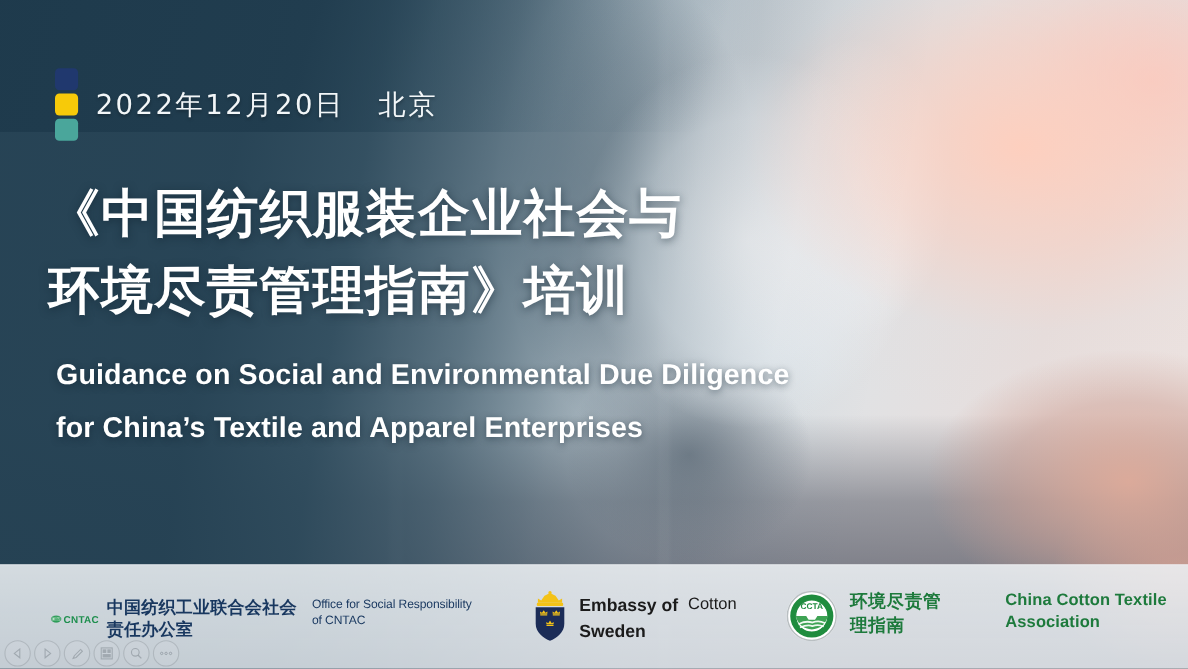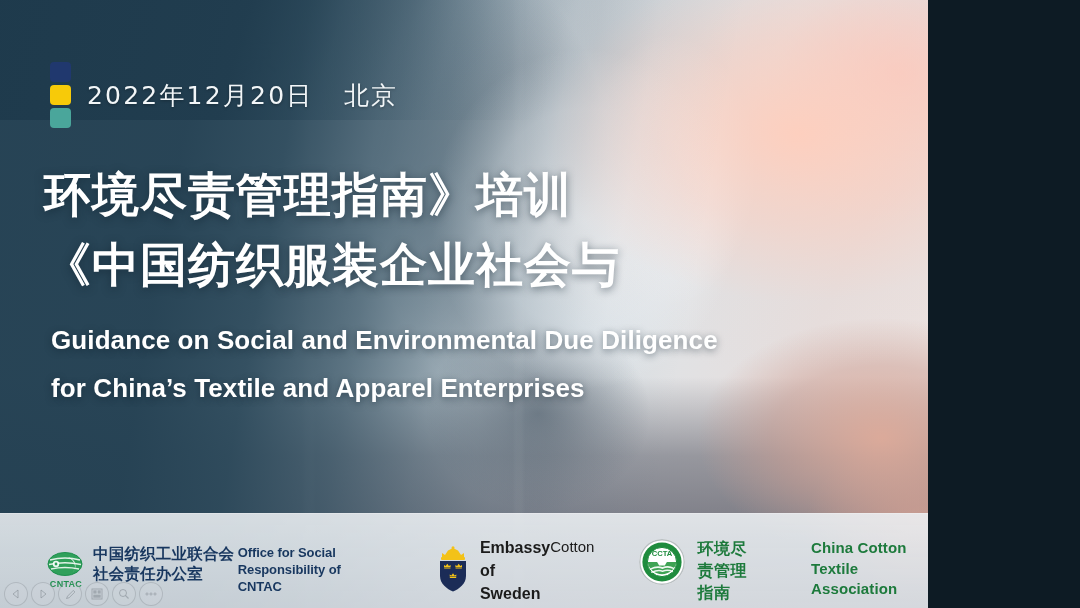--- a/index.html
+++ b/index.html
@@ -6,21 +6,21 @@
   * { margin:0; padding:0; box-sizing:border-box; }
   html, body {
     width:1080px; height:608px;
     overflow:hidden;
     background:#0d1b24;
     font-family:"Liberation Sans","DejaVu Sans",sans-serif;
   }
 
   .slide {
     position:relative;
-    width:928px; height:608px;
+    width:1080px; height:608px;
     overflow:hidden;
   }
 
   
   .photo {
     position:absolute; inset:0;
     background:
       
       radial-gradient(ellipse 360px 240px at 86% 22%, rgba(255,206,188,0.92) 0%, rgba(250,205,190,0.55) 38%, rgba(230,210,205,0.12) 70%, rgba(0,0,0,0) 100%),
       radial-gradient(ellipse 200px 150px at 97% 12%, rgba(255,196,186,0.75) 0%, rgba(255,205,195,0.2) 60%, rgba(0,0,0,0) 100%),
@@ -160,35 +160,35 @@
   .footer-inner {
     position:absolute;
     left:46px; top:22px;
     display:flex; align-items:center; gap:0;
   }
   .logo { display:flex; align-items:center; }
   .logo-text { display:flex; flex-direction:row; justify-content:center; }
 
   
   .cntac-mark {
-    width:44px; display:flex; flex-direction:column;
+    width:44px; display:flex; flex-direction:row;
     align-items:center; gap:1px;
   }
   .cntac-word {
     font-size:9px; font-weight:bold; color:#1e8f4e;
     letter-spacing:0.3px;
     font-family:"Liberation Sans",sans-serif;
   }
   .cntac-cn {
     font-size:15.5px; font-weight:bold; color:#18375f;
     letter-spacing:0.2px; line-height:1.25;
     font-family:"DejaVu Sans","Liberation Sans",sans-serif;
   }
   .cntac-en {
-    font-size:13px; font-weight:bold; color:#18375f;
+    font-size:11px; font-weight:normal; color:#18375f;
     letter-spacing:-0.1px; line-height:1.3;
     font-family:"Liberation Sans",sans-serif;
   }
 
   
   .swe-block { margin-left:54px; display:flex; align-items:center; gap:11px; }
   .swe-name {
     font-size:16px; color:#1b1b1b; font-weight:600;
     line-height:1.45;
     font-family:"Liberation Sans",sans-serif;
@@ -244,22 +244,22 @@
     <div class="date-row">
       <span class="stack-icon">
         <i class="sq-blue"></i>
         <i class="sq-yellow"></i>
         <i class="sq-teal"></i>
       </span>
       <span class="date-text">2022年12月20日   北京</span>
     </div>
 
     <div class="title-cn">
+      <div>《中国纺织服装企业社会与</div>
       <div>环境尽责管理指南》培训</div>
-      <div>《中国纺织服装企业社会与</div>
     </div>
 
     <div class="title-en">
       <div>Guidance on Social and Environmental Due Diligence</div>
       <div>for China’s Textile and Apparel Enterprises</div>
     </div>
 
   </div>
 
   <div class="footer">

